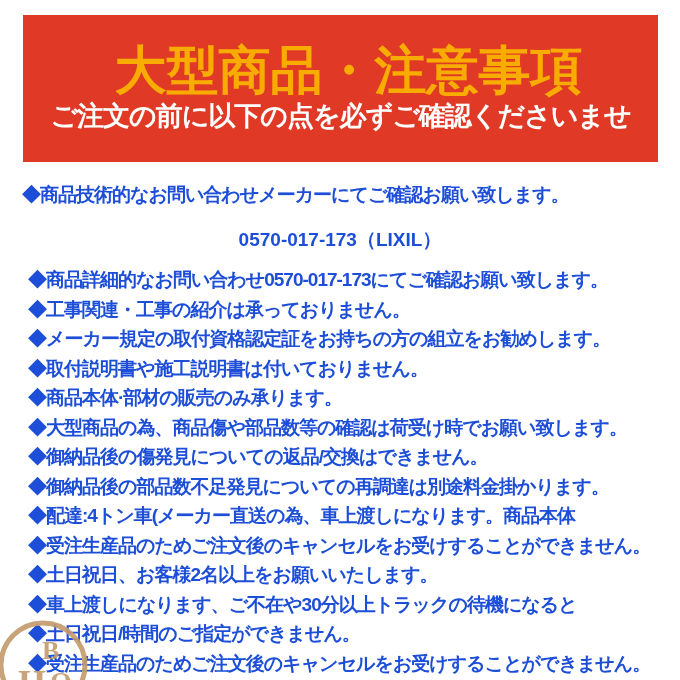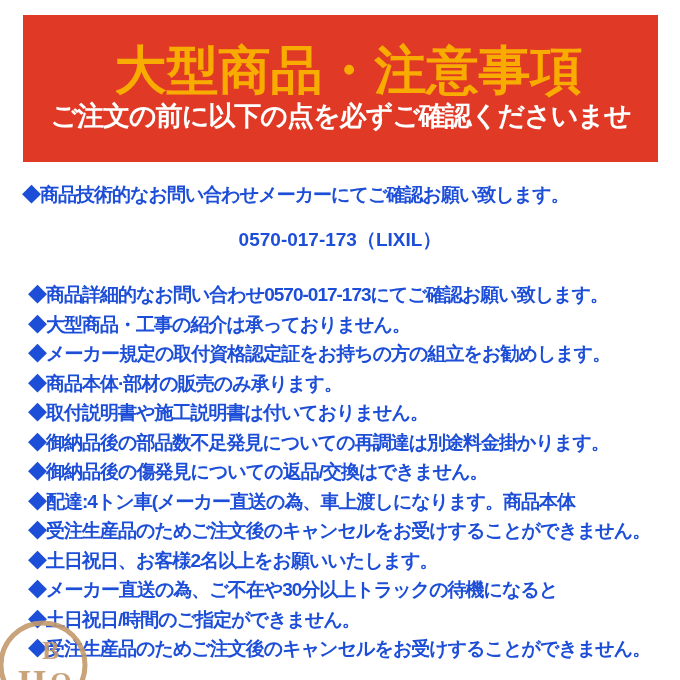--- a/index.html
+++ b/index.html
@@ -48,21 +48,21 @@
     box-sizing: border-box;
     padding-left: 22px;
     color: #1d4ed8;
     font-weight: bold;
     font-size: 19px;
     line-height: 23.5px;
     letter-spacing: -1px;
   }
   .intro-line { margin: 0; white-space: nowrap; }
   .phone-line {
-    margin: 21px 0 32px 0;
+    margin: 21px 0 17px 0;
     padding-right: 22px;
     text-align: center;
     font-size: 19px;
     letter-spacing: 0;
   }
   .lines p { margin: 6px; white-space: nowrap; }
   .watermark {
     position: absolute;
     left: -2px;
     top: 619px;
@@ -79,30 +79,31 @@
   <div class="banner">
     <div class="banner-title">大型商品・注意事項</div>
     <div class="banner-subtitle">ご注文の前に以下の点を必ずご確認くださいませ</div>
   </div>
 
   <div class="content">
     <p class="intro-line">◆商品技術的なお問い合わせメーカーにてご確認お願い致します。</p>
     <p class="phone-line">0570-017-173（LIXIL）</p>
     <div class="lines">
       <p>◆商品詳細的なお問い合わせ0570-017-173にてご確認お願い致します。</p>
-      <p>◆大型商品・工事の紹介は承っておりません。</p>
+      <p>◆工事関連・工事の紹介は承っておりません。</p>
       <p>◆メーカー規定の取付資格認定証をお持ちの方の組立をお勧めします。</p>
+      <p>◆取付説明書や施工説明書は付いておりません。</p>
       <p>◆商品本体·部材の販売のみ承ります。</p>
-      <p>◆取付説明書や施工説明書は付いておりません。</p>
+      <p>◆大型商品の為、商品傷や部品数等の確認は荷受け時でお願い致します。</p>
+      <p>◆御納品後の傷発見についての返品/交換はできません。</p>
       <p>◆御納品後の部品数不足発見についての再調達は別途料金掛かります。</p>
-      <p>◆御納品後の傷発見についての返品/交換はできません。</p>
       <p>◆配達:4トン車(メーカー直送の為、車上渡しになります。商品本体</p>
       <p>◆受注生産品のためご注文後のキャンセルをお受けすることができません。</p>
       <p>◆土日祝日、お客様2名以上をお願いいたします。</p>
-      <p>◆メーカー直送の為、ご不在や30分以上トラックの待機になると</p>
+      <p>◆車上渡しになります、ご不在や30分以上トラックの待機になると</p>
       <p>◆土日祝日/時間のご指定ができません。</p>
       <p>◆受注生産品のためご注文後のキャンセルをお受けすることができません。</p>
     </div>
   </div>
 
   <svg class="watermark" viewBox="0 0 100 100" xmlns="http://www.w3.org/2000/svg">
     <circle cx="45" cy="46" r="42" fill="none" stroke="#c49a6c" stroke-width="5"></circle>
     <text x="44" y="40" font-family="Liberation Serif, serif" font-size="26" font-weight="bold" fill="#c49a6c">B</text>
     <text x="20" y="76" font-family="Liberation Serif, serif" font-size="36" font-weight="bold" fill="#c49a6c">H</text>
     <text x="52" y="72" font-family="Liberation Serif, serif" font-size="28" font-weight="bold" fill="#c49a6c">O</text>

